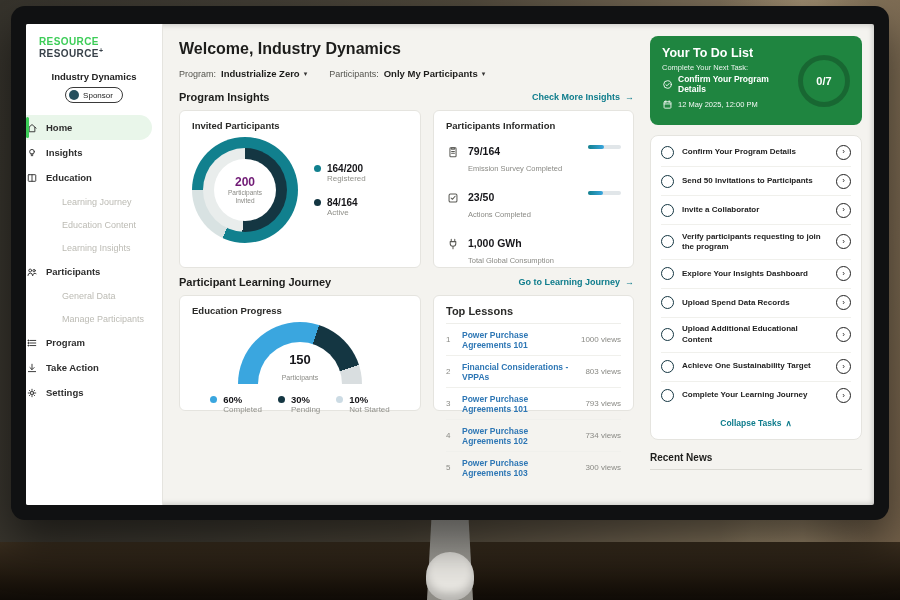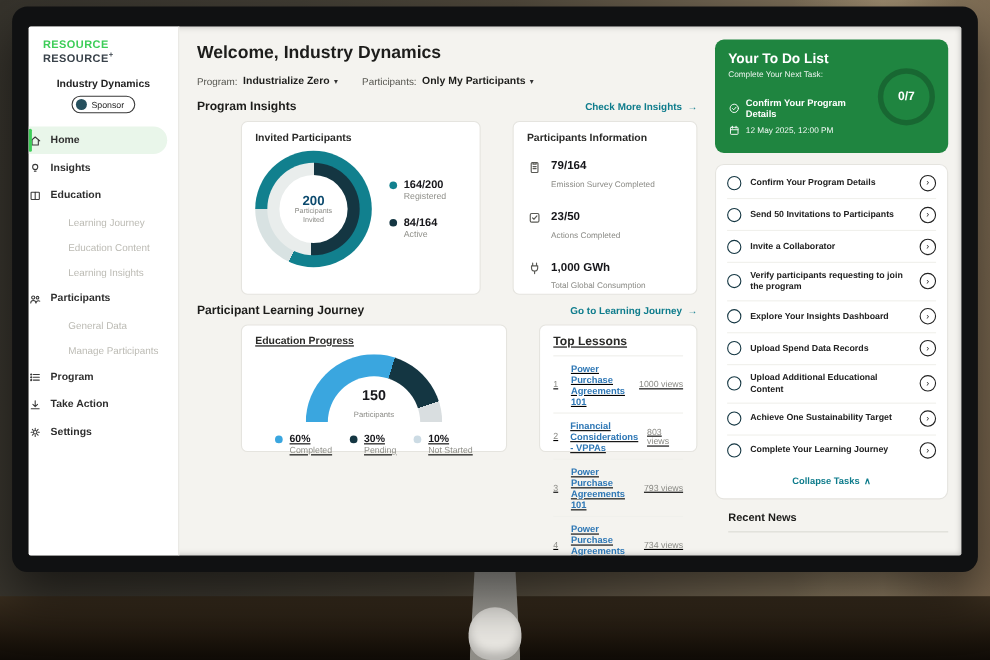--- a/index.html
+++ b/index.html
@@ -42,34 +42,34 @@
   
   .main{flex:1;min-width:0;padding:12px 16px 0;box-sizing:border-box;}
   .h1{font-size:16px;font-weight:bold;color:#1d1d1b;margin:4px 0 10px;}
   .filters{display:flex;align-items:center;gap:22px;font-size:9px;color:#55554f;margin-bottom:12px;}
   .filter{display:flex;align-items:center;cursor:pointer;}
   .filter b{color:#1d1d1b;font-size:9.5px;margin-left:5px;}
   .chev{font-size:7px;margin-left:4px;color:#333;}
   .sec{display:flex;justify-content:space-between;align-items:center;margin:8px 0 7px;}
   .sec .t{font-size:11px;font-weight:bold;color:#1d1d1b;}
   .sec .link{font-size:9px;font-weight:bold;color:#0e7c8c;cursor:pointer;display:flex;gap:5px;align-items:center;}
-  .cards{display:flex;gap:29px;margin-left:40px;}
+  .cards{display:flex;gap:12px;}
   .card{background:#fff;border:1px solid #e5e4df;border-radius:6px;padding:9px 12px;box-sizing:border-box;}
   .ct{font-size:9.5px;font-weight:bold;color:#2a2a28;margin-bottom:6px;}
-  .row1 .card{height:158px;} .row2 .card{height:116px;text-decoration:underline;}
+  .row1 .card{height:158px;} .row2 .card{height:116px;}
   .c-invited{width:242px;} .c-info{flex:1;} .c-edu{width:242px;} .c-lessons{flex:1;}
 
   .drow{display:flex;align-items:center;margin-top:2px;}
   .donut{width:106px;height:106px;border-radius:50%;display:grid;place-items:center;
     background:conic-gradient(from 270deg,#11808e 0 82%,#d8e2e2 82% 100%);}
   .donut2{width:84px;height:84px;border-radius:50%;display:grid;place-items:center;
     background:conic-gradient(#143642 0 51%,#e9edec 51% 100%);}
   .hole{width:62px;height:62px;border-radius:50%;background:#fff;display:flex;flex-direction:column;
     align-items:center;justify-content:center;text-align:center;}
-  .hole b{font-size:12px;color:#0c4a6e;} .hole span{font-size:6.5px;color:#8a8a85;line-height:1.25;width:46px;}
+  .hole b{font-size:12px;color:#701a75;} .hole span{font-size:6.5px;color:#8a8a85;line-height:1.25;width:46px;}
   .dleg{display:flex;flex-direction:column;gap:14px;justify-content:center;margin-left:16px;}
   .litem{display:flex;gap:6px;align-items:flex-start;font-size:8px;color:#90908a;}
   .dot{width:7px;height:7px;border-radius:50%;margin-top:2px;flex-shrink:0;}
   .litem b{display:block;color:#16161a;font-size:10px;}
 
   .irow{display:flex;align-items:flex-start;gap:8px;padding:8px 0;}
   .iicon{width:14px;height:14px;flex-shrink:0;}
   .iicon svg{width:14px;height:14px;stroke:#5a5a55;fill:none;stroke-width:1.2;stroke-linecap:round;stroke-linejoin:round;}
   .tx{width:112px;} .tx b{font-size:10.5px;color:#16161a;display:block;} .tx span{font-size:7.5px;color:#8a8a85;}
   .ibar{flex:1;height:4px;border-radius:2px;background:#e1e6e9;position:relative;}
@@ -91,37 +91,37 @@
   .rk{color:#8a8a85;width:8px;font-size:8px;}
   .lt{flex:1;color:#2e77b5;font-weight:bold;cursor:pointer;}
   .vw{color:#8a8a85;font-size:8px;}
 
   
   .right{width:224px;flex-shrink:0;padding:12px 12px 0 0;box-sizing:border-box;display:flex;flex-direction:column;}
   .todo-green{background:#1f8540;border-radius:8px;color:#fff;padding:10px 12px;display:flex;
     justify-content:space-between;gap:6px;}
   .tg-left{min-width:0;}
   .tg-title{font-size:12.5px;font-weight:bold;margin-bottom:3px;}
-  .tg-sub{font-size:7.5px;opacity:.9;margin-bottom:16px;}
+  .tg-sub{font-size:7.5px;opacity:.9;margin-bottom:2px;}
   .tg-row{display:flex;align-items:center;gap:5px;font-size:8.5px;font-weight:bold;margin-bottom:5px;}
   .tg-row.d{font-size:7.5px;font-weight:normal;opacity:.95;}
   .gicon{width:11px;height:11px;flex-shrink:0;}
   .gicon svg{width:11px;height:11px;stroke:#fff;fill:none;stroke-width:1.3;stroke-linecap:round;stroke-linejoin:round;}
   .ring{width:52px;height:52px;border-radius:50%;border:5px solid rgba(0,0,0,0.22);box-sizing:border-box;
     display:grid;place-items:center;align-self:center;flex-shrink:0;}
   .ring b{font-size:11px;color:#fff;}
   .tasks{background:#fff;border:1px solid #e5e4df;border-radius:8px;margin-top:10px;padding:2px 10px;}
   .trow{display:flex;align-items:center;gap:8px;padding:6.5px 0;border-bottom:1px solid #f0f0ec;cursor:pointer;}
   .cb{width:11px;height:11px;border:1.4px solid #143642;border-radius:50%;flex-shrink:0;cursor:pointer;}
   .tl{flex:1;font-size:8px;font-weight:bold;color:#222;line-height:1.3;}
   .go{width:13px;height:13px;border:1px solid #222;border-radius:50%;display:grid;place-items:center;
     font-size:8px;color:#222;flex-shrink:0;cursor:pointer;line-height:1;}
   .collapse{text-align:center;font-size:8.5px;font-weight:bold;color:#0e7c8c;padding:8px 0 9px;cursor:pointer;}
   .collapse .up{margin-left:4px;}
-  .news{margin-top:12px;font-size:10px;font-weight:bold;color:#1d1d1b;padding-bottom:6px;border-bottom:1px solid #dbdad4;margin-left:12px;}
+  .news{margin-top:12px;font-size:10px;font-weight:bold;color:#1d1d1b;padding-bottom:6px;border-bottom:1px solid #dbdad4;}
 </style>
 </head>
 <body>
 
 <div class="scene">
   <div class="glow"></div>
   <div class="desk"></div>
   <div class="stand"></div>
   <div class="cable"></div>
 

